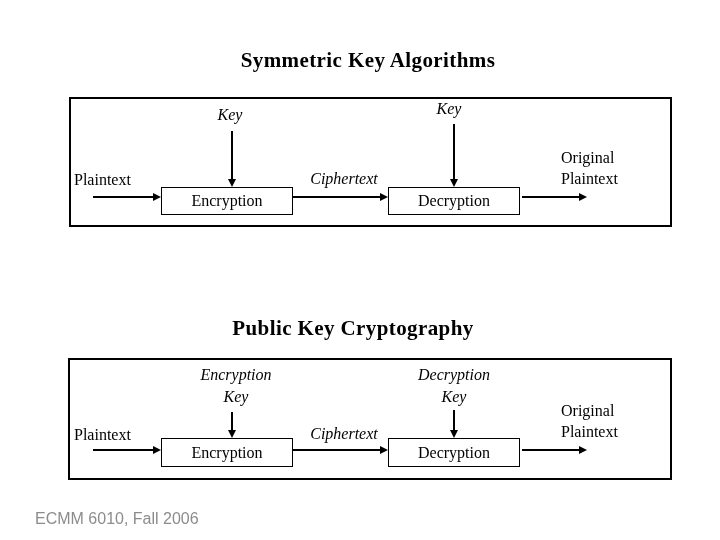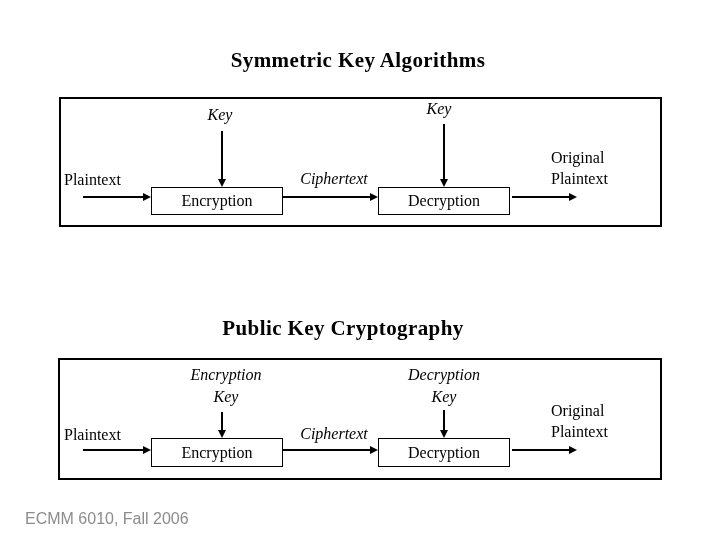--- a/index.html
+++ b/index.html
@@ -5,20 +5,21 @@
   html, body { margin: 0; padding: 0; }
   body { background: #ffffff; }
   .slide {
     position: relative;
     width: 672px;
     height: 540px;
     background: #ffffff;
     font-family: "Liberation Serif", serif;
     color: #000000;
     overflow: hidden;
+    margin-left: 10px;
   }
   .title {
     position: absolute;
     font-weight: bold;
     font-size: 21px;
     letter-spacing: 0.4px;
     text-align: center;
     white-space: nowrap;
   }
   .title-symmetric { left: 0; width: 716px; top: 48px; }

